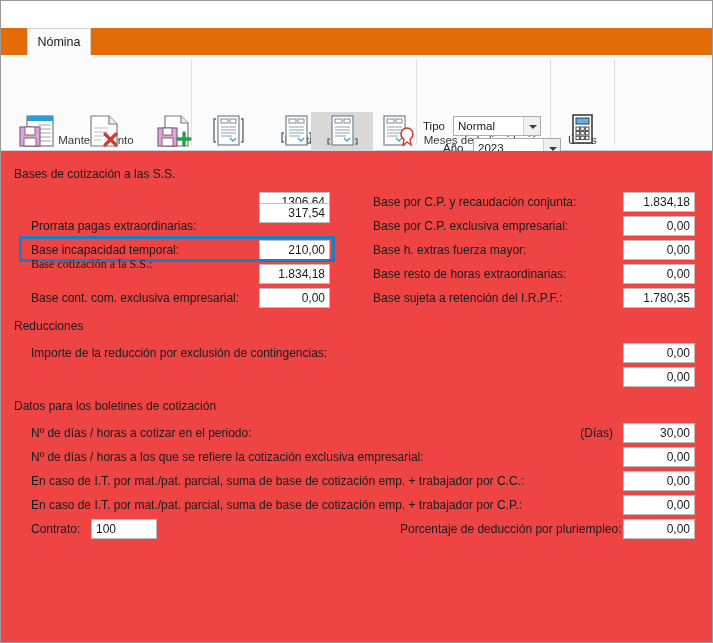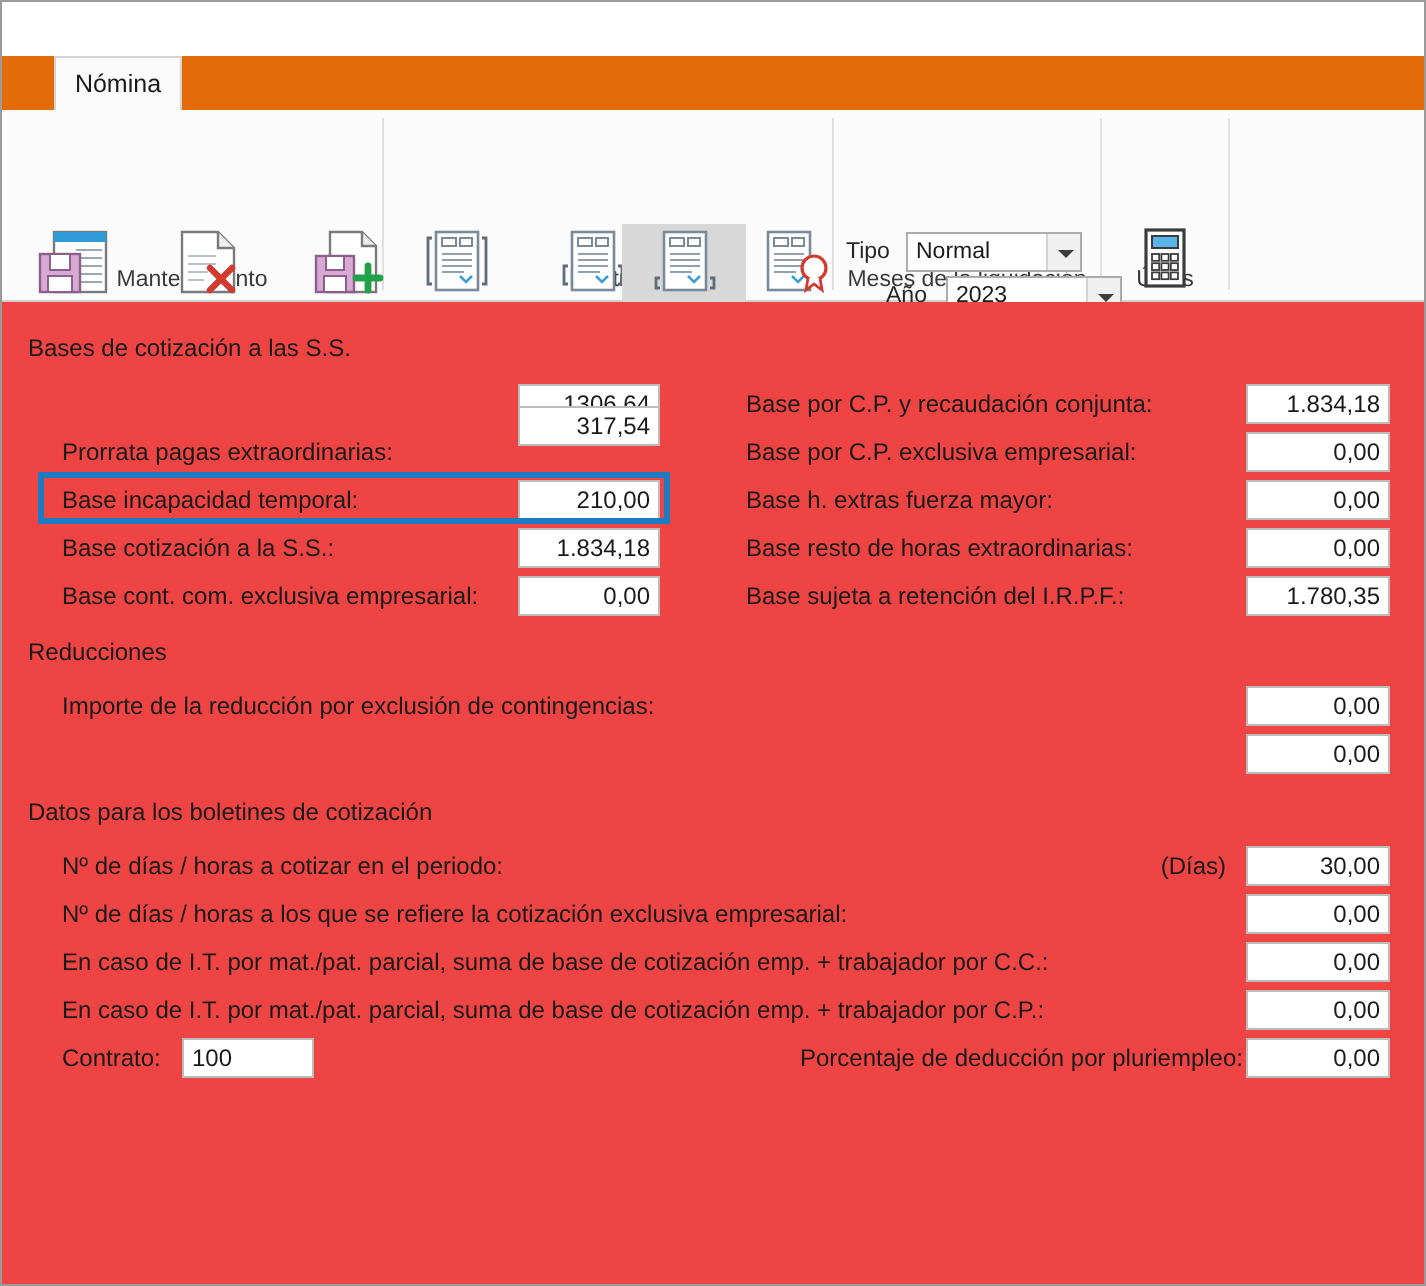--- a/index.html
+++ b/index.html
@@ -450,21 +450,21 @@
 
     <div class="fld-input" style="left:258px; top:41px; width:71px;">1306,64</div>
 
     <div class="fld-label" style="left:30px; top:65px;">Prorrata pagas extraordinarias:</div>
     <div class="fld-input" style="left:258px; top:52px; width:71px;">317,54</div>
 
     <div class="fld-label" style="left:30px; top:89px;">Base incapacidad temporal:</div>
     <div class="fld-input" style="left:258px; top:89px; width:71px;">210,00</div>
     <div class="highlight-box" style="left:18px; top:85px; width:316px; height:26px;"></div>
 
-    <div class="fld-label" style="left:30px; top:113px;">Base cotización a la S.S.:</div>
+    <div class="fld-label" style="left:30px; top:103px;font-family:Liberation Serif, serif;">Base cotización a la S.S.:</div>
     <div class="fld-input" style="left:258px; top:113px; width:71px;">1.834,18</div>
 
     <div class="fld-label" style="left:30px; top:137px;">Base cont. com. exclusiva empresarial:</div>
     <div class="fld-input" style="left:258px; top:137px; width:71px;">0,00</div>
 
     <div class="fld-label" style="left:372px; top:41px;">Base por C.P. y recaudación conjunta:</div>
     <div class="fld-input" style="left:622px; top:41px; width:72px;">1.834,18</div>
 
     <div class="fld-label" style="left:372px; top:65px;">Base por C.P. exclusiva empresarial:</div>
     <div class="fld-input" style="left:622px; top:65px; width:72px;">0,00</div>

